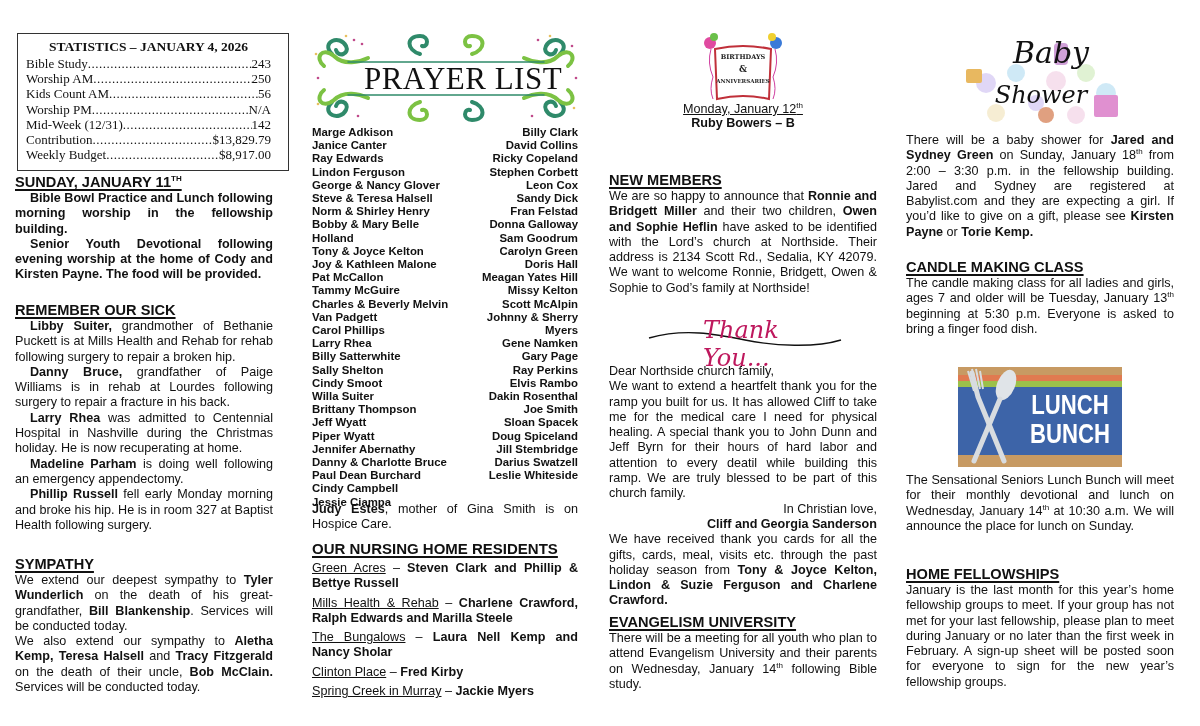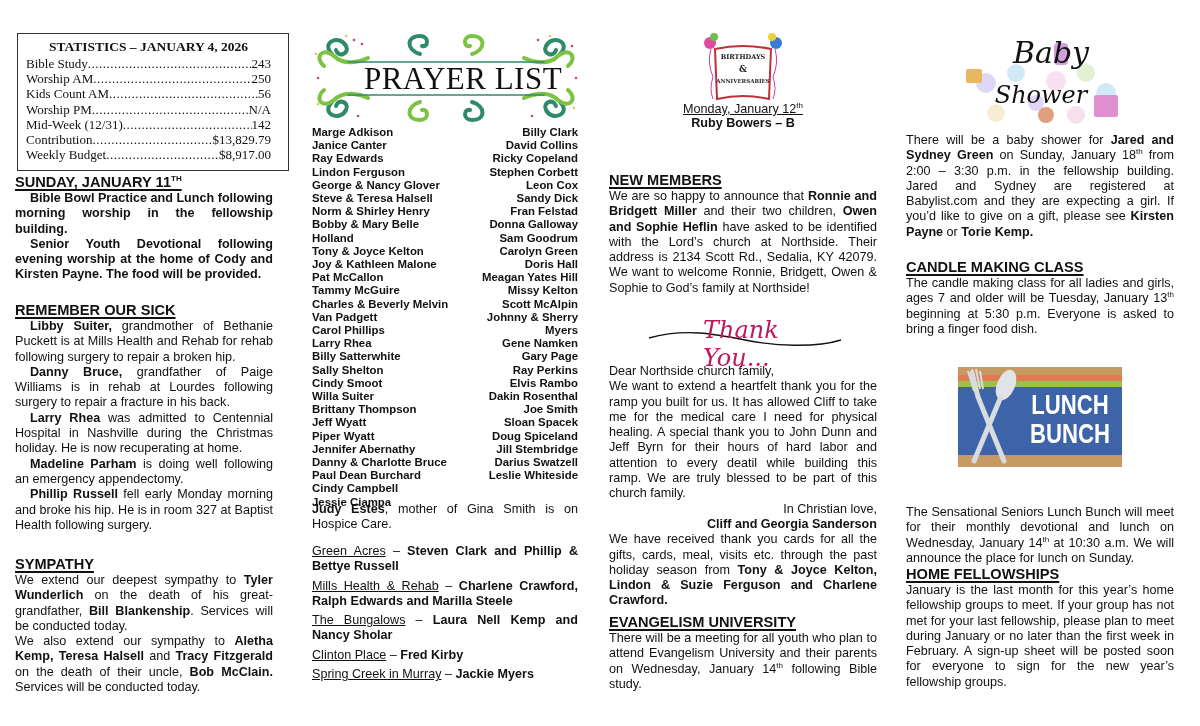--- a/index.html
+++ b/index.html
@@ -203,20 +203,21 @@
         <li>Doug Spiceland</li>
         <li>Jill Stembridge</li>
         <li>Darius Swatzell</li>
         <li>Leslie Whiteside</li>
       </ul>
   </div>
 
   <p style="position:absolute; top:502px; left:0; width:266px;"><b>Judy Estes</b><span>, mother of Gina Smith is on Hospice Care.</span></p>
 
   <div style="position:absolute; top:540px; left:0; width:266px;">
+    <div class="head" style="font-size:15px;">OUR NURSING HOME RESIDENTS</div>
     <div id="nursing-list" style="margin-top:4px;">
         <p style="margin-bottom: 4px;"><span class="u">Green Acres</span> – <b>Steven Clark and Phillip &amp; Bettye Russell</b></p>
         <p style="margin-bottom: 4px;"><span class="u">Mills Health &amp; Rehab</span> – <b>Charlene Crawford, Ralph Edwards and Marilla Steele</b></p>
         <p style="margin-bottom: 4px;"><span class="u">The Bungalows</span> – <b>Laura Nell Kemp and Nancy Sholar</b></p>
         <p style="margin-bottom: 4px;"><span class="u">Clinton Place</span> – <b>Fred Kirby</b></p>
         <p style="margin-bottom: 4px;"><span class="u">Spring Creek in Murray</span> – <b>Jackie Myers</b></p>
       </div>
   </div>
 </div>
 
@@ -312,19 +313,19 @@
       <path d="M10 4 L16 24 M14 2 L19 22 M18 2 L22 22 M22 4 L25 22" stroke="#d8dce0" stroke-width="2"></path>
       <ellipse cx="48" cy="18" rx="9" ry="16" transform="rotate(22 48 18)" fill="#e0e4e8"></ellipse>
       <path d="M42 32 L16 94" stroke="#d8dce0" stroke-width="5" stroke-linecap="round"></path>
     </svg>
     <div style="position:absolute; left:64px; top:24px; width:96px; text-align:center; color:#fff; font-family:'Liberation Sans', sans-serif; font-weight:bold; font-size:27px; line-height:29px; transform:scaleX(0.82); transform-origin:left top; width:117px;">
       <div>LUNCH</div>
       <div>BUNCH</div>
     </div>
   </div>
 
-  <p style="position:absolute; top:473px; left:0; width:268px;margin-top:32px;"><span>The Sensational Seniors Lunch Bunch will meet for their monthly devotional and lunch on Wednesday, January 14</span><sup>th</sup><span> at 10:30 a.m. We will announce the place for lunch on Sunday.</span></p>
+  <p style="position:absolute; top:473px; left:0; width:268px;"><span>The Sensational Seniors Lunch Bunch will meet for their monthly devotional and lunch on Wednesday, January 14</span><sup>th</sup><span> at 10:30 a.m. We will announce the place for lunch on Sunday.</span></p>
 
   <div style="position:absolute; top:566px; left:0; width:268px;">
     <div class="head">HOME FELLOWSHIPS</div>
     <p>January is the last month for this year’s home fellowship groups to meet. If your group has not met for your last fellowship, please plan to meet during January or no later than the first week in February. A sign-up sheet will be posted soon for everyone to sign for the new year’s fellowship groups.</p>
   </div>
 </div>
 
 </body></html>

